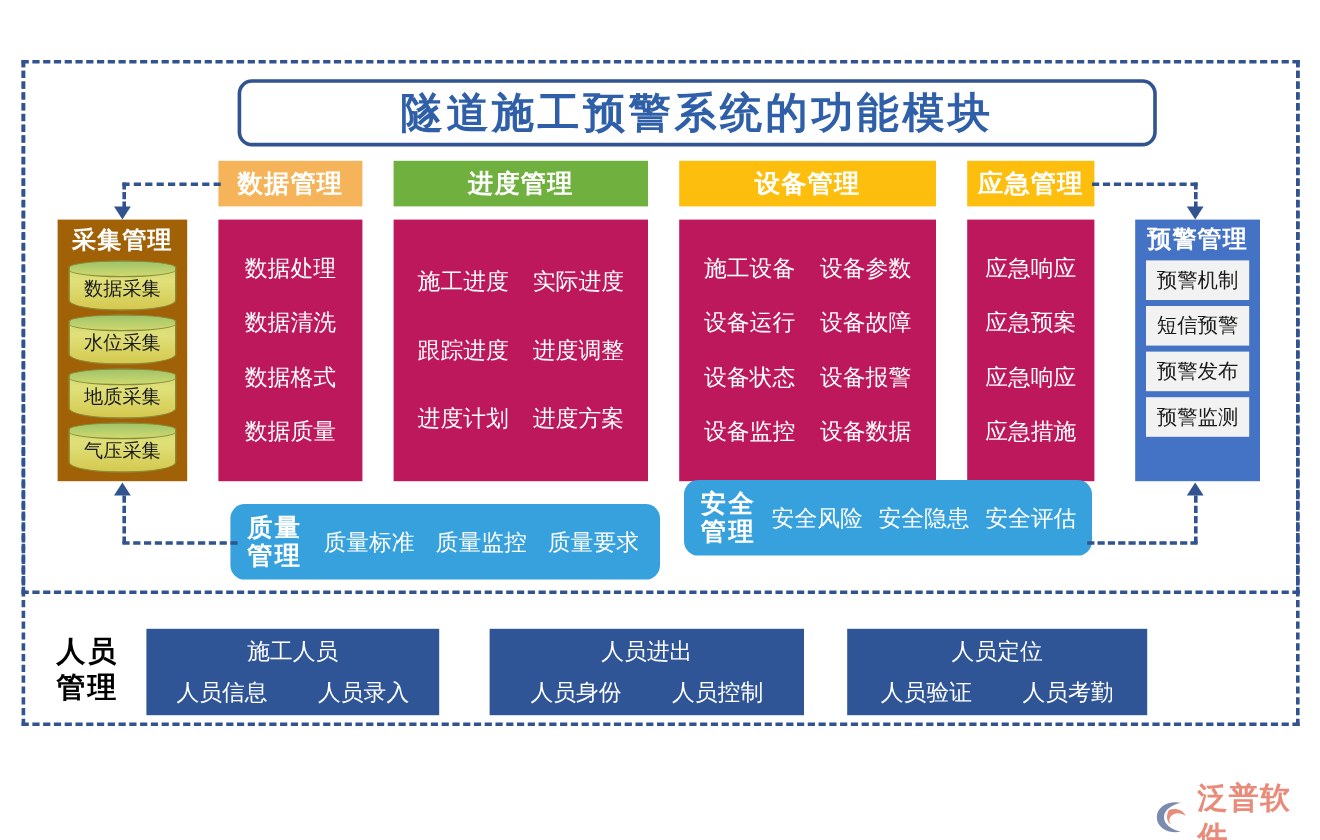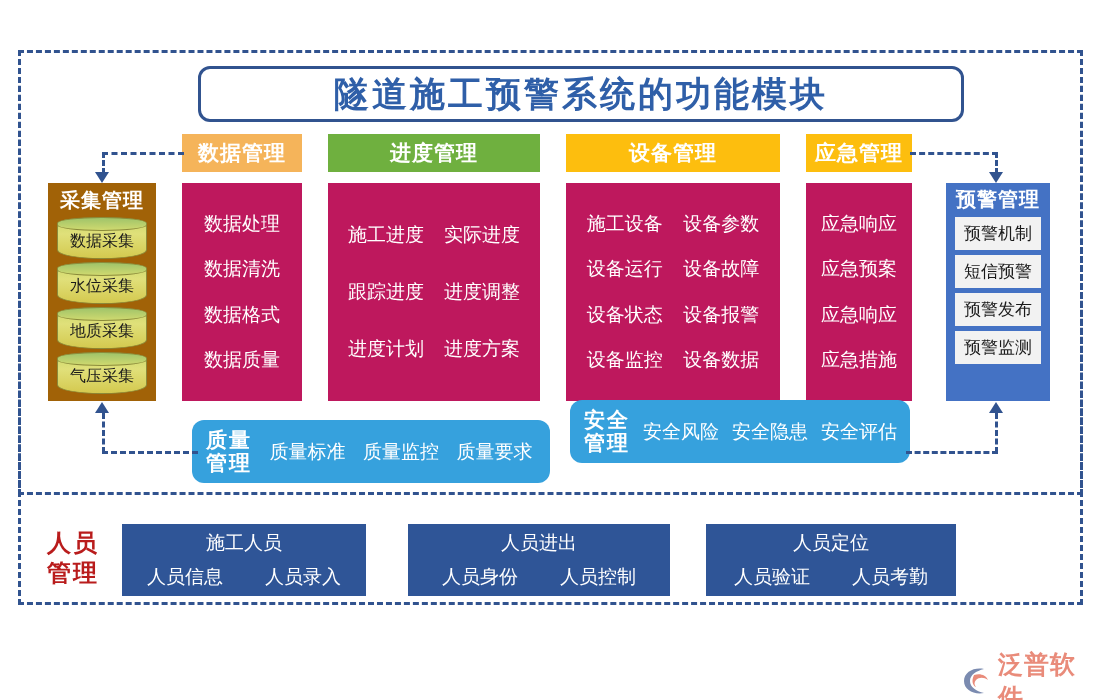--- a/index.html
+++ b/index.html
@@ -219,21 +219,21 @@
 
   
   #personnel-title {
     position: absolute;
     left: 38px;
     top: 528px;
     width: 70px;
     font-size: 24px;
     font-weight: bold;
     font-family: "DejaVu Serif", "Liberation Serif", serif;
-    color: #b91c1c;
+    color: #000000;
     line-height: 1.25;
     text-align: center;
     letter-spacing: 2px;
   }
   .person-card {
     position: absolute;
     top: 524px;
     height: 72px;
     background: #2f5597;
     color: #ffffff;

